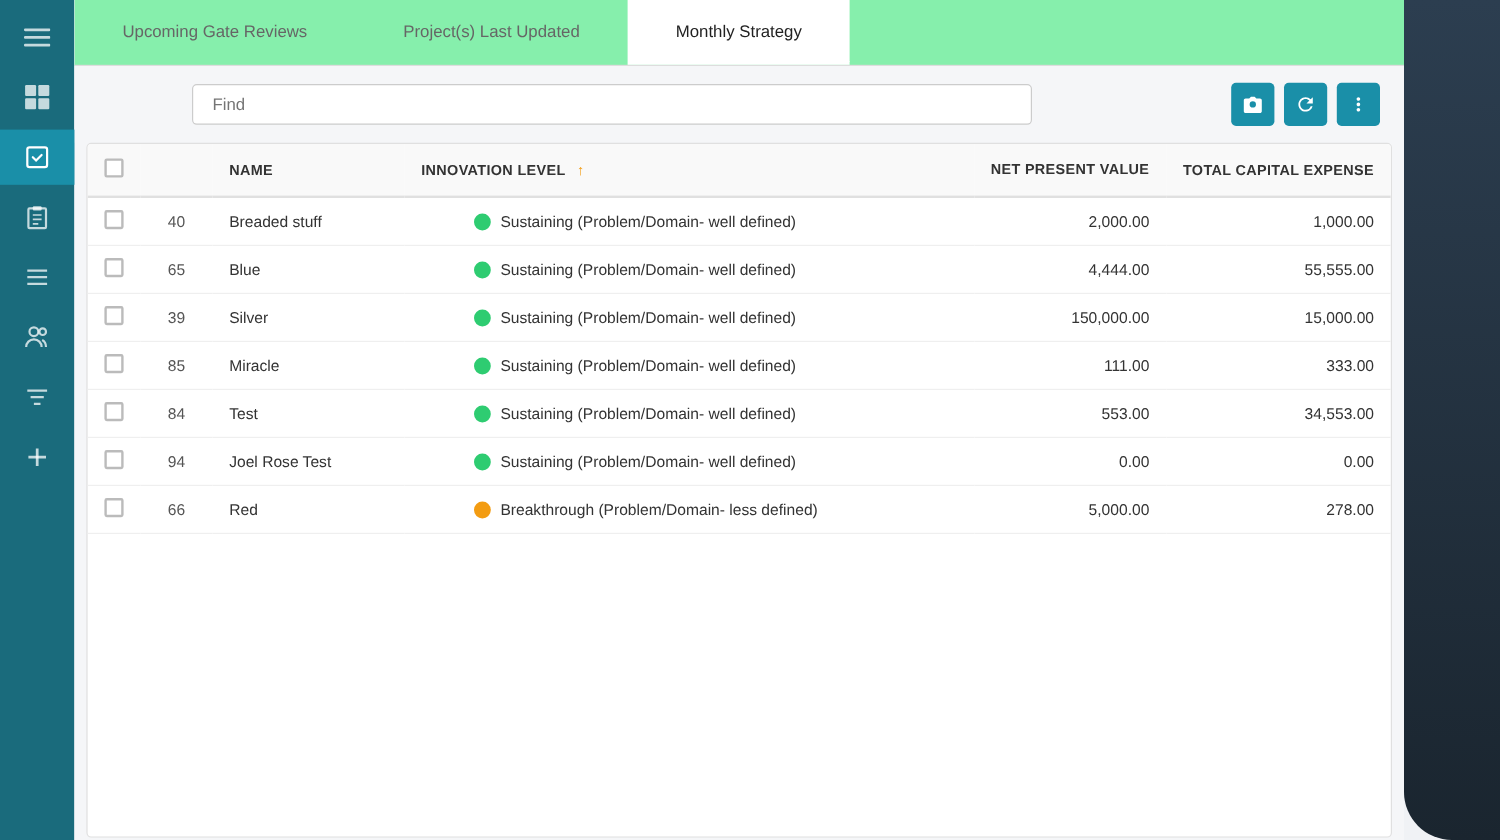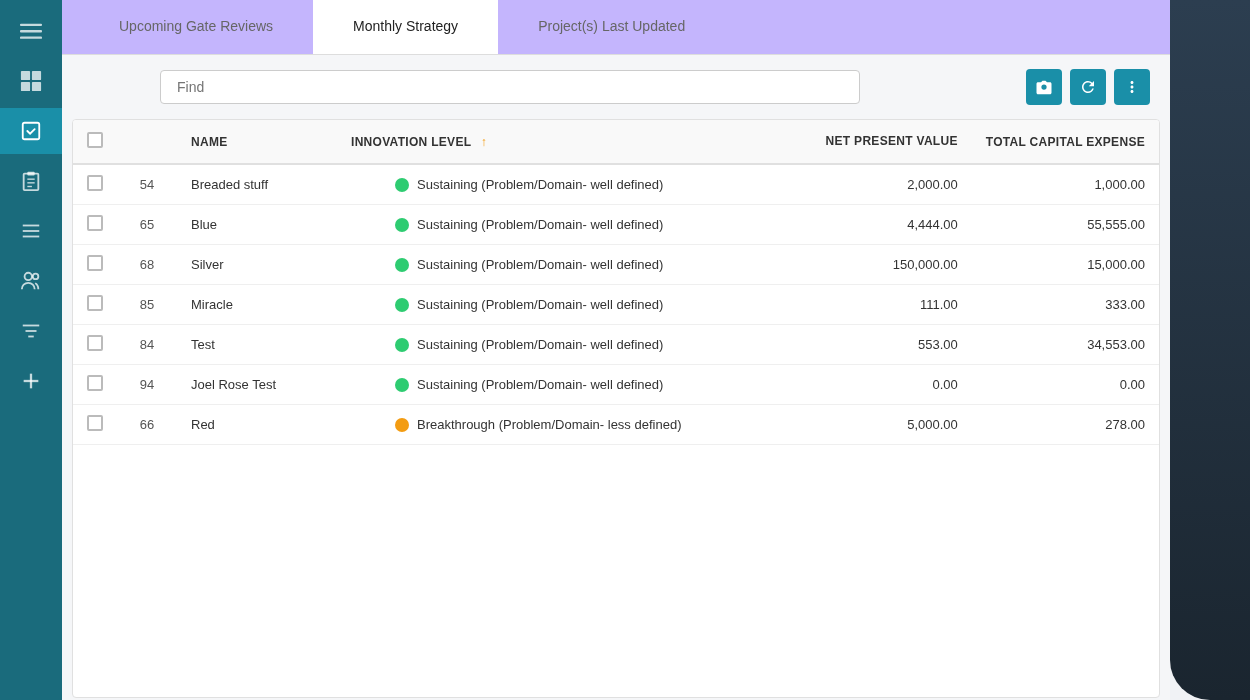--- a/index.html
+++ b/index.html
@@ -41,24 +41,23 @@
       flex: 1;
       display: flex;
       flex-direction: column;
       background: #f5f6f8;
       overflow: hidden;
     }
 
     
     .tabs {
       display: flex;
-      background: #c4b5fd;
+      background: #86efac;
       border-bottom: 1px solid #ddd;
       flex-shrink: 0;
-      padding-left: 17px;
     }
     .tab {
       padding: 18px 40px;
       font-size: 14px;
       color: #666;
       cursor: pointer;
       border-bottom: 2px solid transparent;
       white-space: nowrap;
     }
     .tab.active {
@@ -268,22 +267,22 @@
         <line x1="12" y1="4" x2="12" y2="20" stroke="currentColor" stroke-width="2.5"></line>
         <line x1="4" y1="12" x2="20" y2="12" stroke="currentColor" stroke-width="2.5"></line>
       </svg>
   </div>
 </nav>
 
 <div class="main">
 
   <div class="tabs">
     <div class="tab">Upcoming Gate Reviews</div>
+    <div class="tab">Project(s) Last Updated</div>
     <div class="tab active">Monthly Strategy</div>
-    <div class="tab">Project(s) Last Updated</div>
   </div>
 
   <div class="toolbar">
     <div class="search-container">
       <input type="text" class="search-input" placeholder="Find" style="">
     </div>
     <div class="toolbar-right">
       <button class="icon-btn" title="Camera">
         <svg width="18" height="18" viewBox="0 0 24 24" fill="white">
             <path d="M12 15.5A3.5 3.5 0 0 1 8.5 12 3.5 3.5 0 0 1 12 8.5a3.5 3.5 0 0 1 3.5 3.5 3.5 3.5 0 0 1-3.5 3.5m7.8-10H16l-2-2H10L8 5.5H4c-1.1 0-2 .9-2 2v12c0 1.1.9 2 2 2h16c1.1 0 2-.9 2-2v-12c0-1.1-.9-2-2-2"></path>
@@ -319,21 +318,21 @@
             <div class="net-present-value-header">NET PRESENT VALUE</div>
           </th>
           <th class="th-tce numeric">TOTAL CAPITAL EXPENSE</th>
         </tr>
       </thead>
       <tbody id="table-body">
       <tr>
     <td class="td-check">
       <span class="checkbox"></span>
     </td>
-    <td class="td-id">54</td>
+    <td class="td-id">40</td>
     <td>Breaded stuff</td>
     <td>
       <div class="innovation-cell">
         <span class="dot dot-green"></span>
         <span>Sustaining (Problem/Domain- well defined)</span>
       </div>
     </td>
     <td class="numeric">2,000.00</td>
     <td class="numeric">1,000.00</td>
   </tr>
@@ -349,21 +348,21 @@
         <span>Sustaining (Problem/Domain- well defined)</span>
       </div>
     </td>
     <td class="numeric">4,444.00</td>
     <td class="numeric">55,555.00</td>
   </tr>
           <tr>
     <td class="td-check">
       <span class="checkbox"></span>
     </td>
-    <td class="td-id">68</td>
+    <td class="td-id">39</td>
     <td>Silver</td>
     <td>
       <div class="innovation-cell">
         <span class="dot dot-green"></span>
         <span>Sustaining (Problem/Domain- well defined)</span>
       </div>
     </td>
     <td class="numeric">150,000.00</td>
     <td class="numeric">15,000.00</td>
   </tr>

